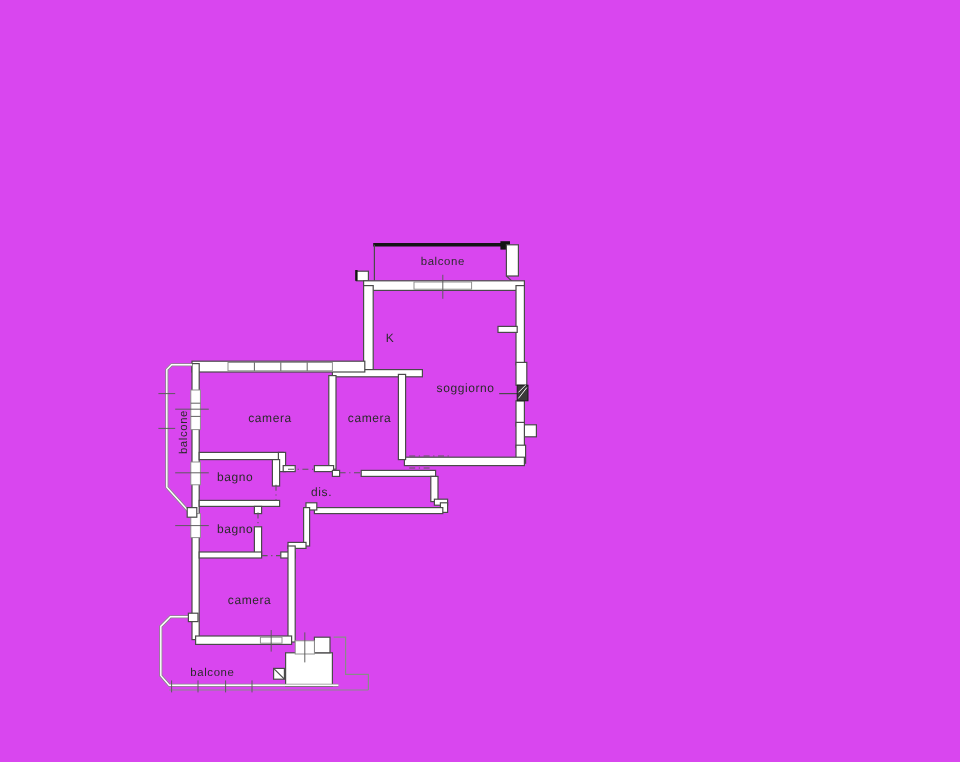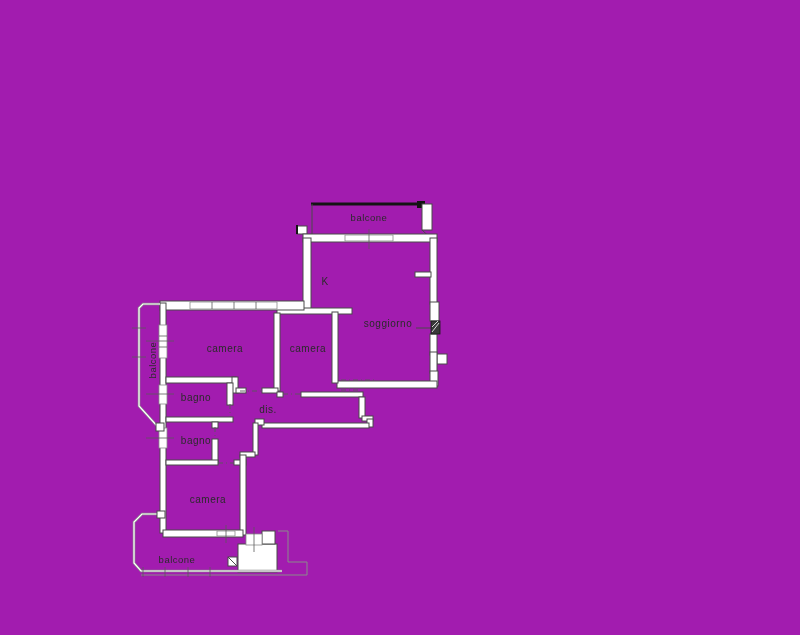--- a/index.html
+++ b/index.html
@@ -1,19 +1,19 @@
 <!DOCTYPE html>
 <html><head>
 <meta charset="utf-8">
 <style>
   html,body{margin:0;padding:0;background:#ffffff;}
   .page{
     position:relative;
     width:800px;height:635px;
-    background:#a21caf;
+    background:#d946ef;
     overflow:hidden;
     font-family:"Liberation Sans", sans-serif;
   }
   svg{display:block;}
   svg text{
     fill:#2b2b2b;
     font-family:"Liberation Sans", sans-serif;
     letter-spacing:0.5px;
   }
   .room-label{font-size:10px;}

